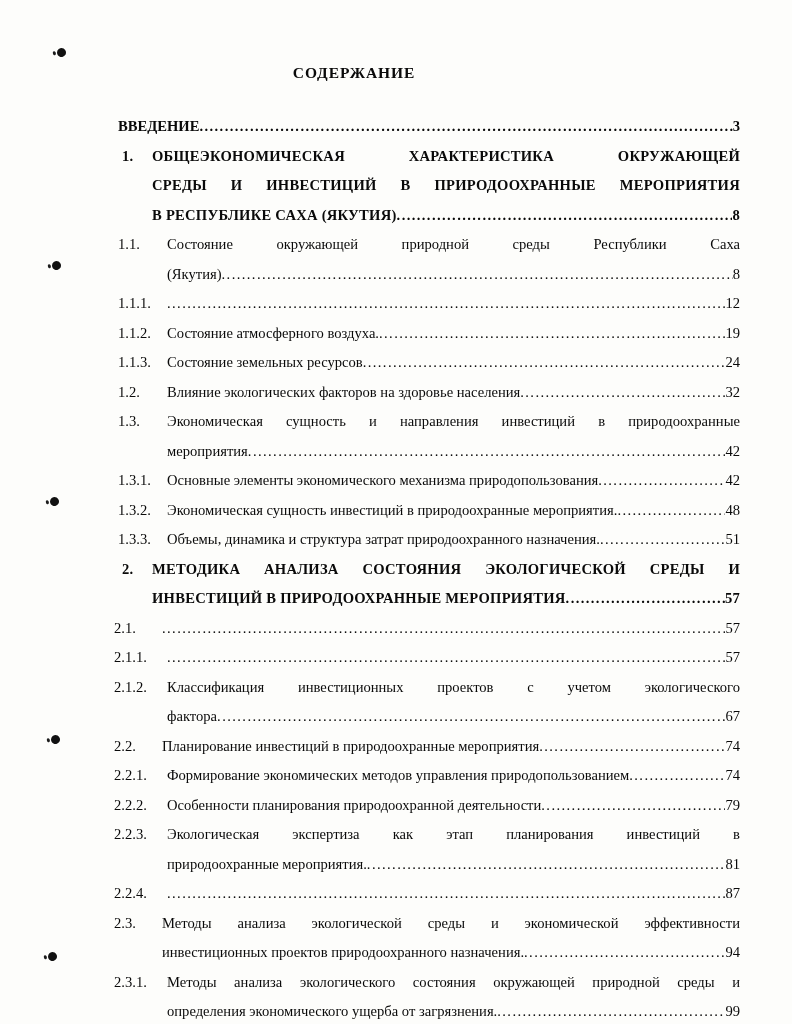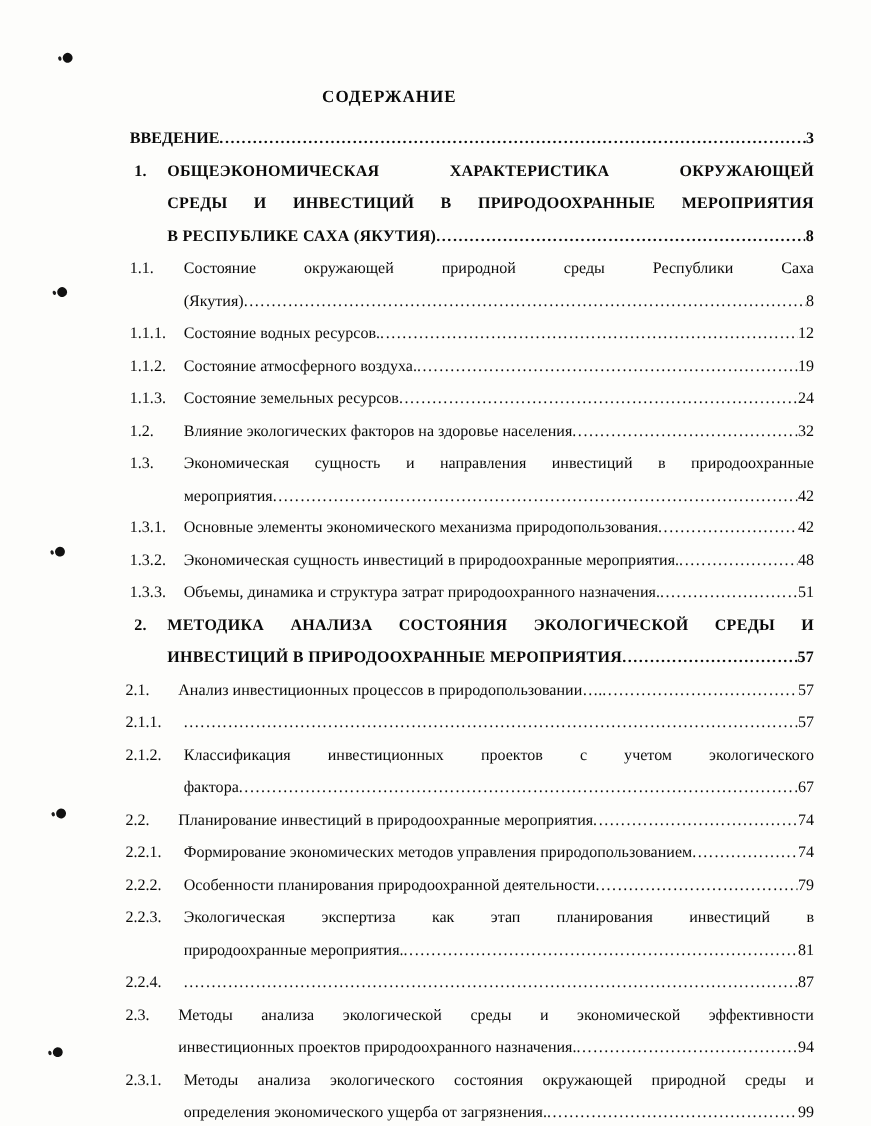--- a/index.html
+++ b/index.html
@@ -57,21 +57,21 @@
     position: absolute;
     left: 0;
     top: 0;
     width: 792px;
     height: 1024px;
   }
 
   .doc-title {
     position: absolute;
     left: 0;
-    top: 80px;
+    top: 64px;
     width: 708px;
     text-align: center;
     font-size: 15.5px;
     font-weight: bold;
     letter-spacing: 0.9px;
     font-family: "Liberation Serif", "DejaVu Serif", serif;
   }
 
   .toc {
     position: absolute;
@@ -218,21 +218,20 @@
         <div class="line">
           <span class="num"></span>
           <span class="txt">(Якутия)</span>
           <span class="leader">........................................................................................................................................................................................................</span>
           <span class="pg">8</span>
         </div>
       </div>
       <div class="entry lvl-2">
         <div class="line">
           <span class="num">1.1.1.</span>
-          <span class="txt">Состояние водных ресурсов.</span>
           <span class="leader">........................................................................................................................................................................................................</span>
           <span class="pg">12</span>
         </div>
       </div>
       <div class="entry lvl-2">
         <div class="line">
           <span class="num">1.1.2.</span>
           <span class="txt">Состояние атмосферного воздуха.</span>
           <span class="leader">........................................................................................................................................................................................................</span>
           <span class="pg">19</span>
@@ -313,21 +312,20 @@
         <div class="line">
           <span class="num"></span>
           <span class="txt">ИНВЕСТИЦИЙ В ПРИРОДООХРАННЫЕ МЕРОПРИЯТИЯ</span>
           <span class="leader">........................................................................................................................................................................................................</span>
           <span class="pg">57</span>
         </div>
       </div>
       <div class="entry lvl-2b">
         <div class="line">
           <span class="num">2.1.</span>
-          <span class="txt">Анализ инвестиционных процессов в природопользовании…. </span>
           <span class="leader">........................................................................................................................................................................................................</span>
           <span class="pg">57</span>
         </div>
       </div>
       <div class="entry lvl-3b">
         <div class="line">
           <span class="num">2.1.1.</span>
           <span class="leader">........................................................................................................................................................................................................</span>
           <span class="pg">57</span>
         </div>

